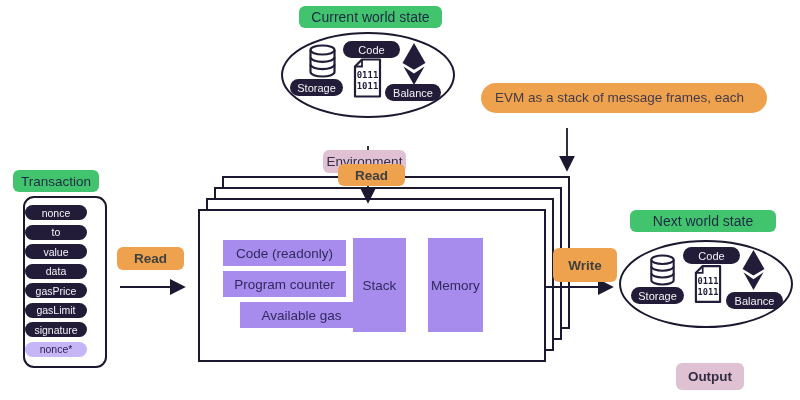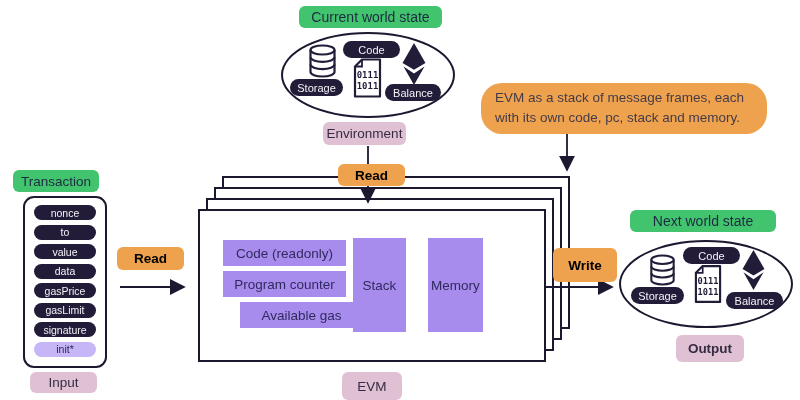--- a/index.html
+++ b/index.html
@@ -9,41 +9,41 @@
   html,body{margin:0;padding:0;background:#ffffff;}
   #canvas{
     position:relative;width:800px;height:400px;background:#ffffff;overflow:hidden;
     font-family:"Liberation Sans","DejaVu Sans",sans-serif;color:var(--ink);
   }
   .abs{position:absolute;box-sizing:border-box;}
   
   .badge{display:flex;align-items:center;justify-content:center;border-radius:6px;
          font-size:13.5px;white-space:nowrap;z-index:5;}
   .badge-green{background:var(--green);color:#1d2b42;}
-  .badge-pink{background:var(--pink);color:#352c44;}
-  .badge-orange{background:var(--orange);color:#000000;font-weight:bold;}
+  .badge-pink{background:var(--pink);color:#352c44;margin-top:28px;}
+  .badge-orange{background:var(--orange);color:#404040;font-weight:bold;}
   
   .pill{display:flex;align-items:center;justify-content:center;border-radius:9px;
         font-size:11px;z-index:6;white-space:nowrap;}
   .pill-dark{background:var(--dark);color:#f4f2f8;}
   .pill-purple{background:var(--purple-light);color:#2c2452;}
   
   .ellipse{border:2.5px solid var(--line);border-radius:50%;background:#fff;z-index:4;}
   
   .frame{width:348px;height:153px;background:#fff;border:2.5px solid var(--line);z-index:1;}
   
   .pbox{background:var(--purple);color:#312a5e;display:flex;align-items:center;
         justify-content:center;font-size:13.5px;z-index:2;white-space:nowrap;}
   
   #note{background:var(--orange);border-radius:21px;color:#433b49;font-size:13.5px;
         line-height:1.5;padding:5px 14px;z-index:5;}
   #note .nline{white-space:nowrap;}
   
   #tx-box{border:2.5px solid var(--line);border-radius:11px;background:#fff;
-          display:flex;flex-direction:column;align-items:center;gap:4.5px;padding-top:7px;z-index:2;}
+          display:flex;flex-direction:column;align-items:flex-start;gap:4.5px;padding-top:7px;z-index:2;}
   #tx-box .pill{width:62px;height:15px;border-radius:8px;font-size:10.5px;flex:0 0 15px;}
   svg.icon{z-index:6;position:absolute;}
   #arrows{position:absolute;left:0;top:0;z-index:3;}
 </style>
 </head>
 <body>
 
 <div id="canvas">
 
   <div class="abs frame" style="left:222px;top:176px;"></div>
@@ -115,21 +115,20 @@
     <div class="abs pill pill-dark" style="left:104px;top:52px;width:56px;height:17px;">
         <span>Balance</span>
       </div>
   </div>
   <div class="abs badge badge-pink" style="left:323px;top:122px;width:83px;height:23px;">
       <span>Environment</span>
     </div>
 
   <div id="note" class="abs" style="left:481px;top:83px;width:286px;">
     <div class="nline">EVM as a stack of message frames, each</div>
-    <div class="nline">with its  own code, pc, stack and memory.</div>
   </div>
 
   <div class="abs badge badge-green" style="left:13px;top:170px;width:86px;height:22px;">
       <span>Transaction</span>
     </div>
   <div id="tx-box" class="abs" style="left:23px;top:196px;width:84px;height:172px;">
     <div class="pill pill-dark">
         <span>nonce</span>
       </div>
     <div class="pill pill-dark">
@@ -144,21 +143,21 @@
     <div class="pill pill-dark">
         <span>gasPrice</span>
       </div>
     <div class="pill pill-dark">
         <span>gasLimit</span>
       </div>
     <div class="pill pill-dark">
         <span>signature</span>
       </div>
     <div class="pill pill-purple">
-        <span>init*</span>
+        <span>nonce*</span>
       </div>
   </div>
   <div class="abs badge badge-pink" style="left:30px;top:372px;width:67px;height:21px;">
       <span>Input</span>
     </div>
 
   <div class="abs badge badge-orange" style="left:117px;top:247px;width:67px;height:23px;">
       <span>Read</span>
     </div>
   <div class="abs badge badge-orange" style="left:338px;top:164px;width:67px;height:22px;">

